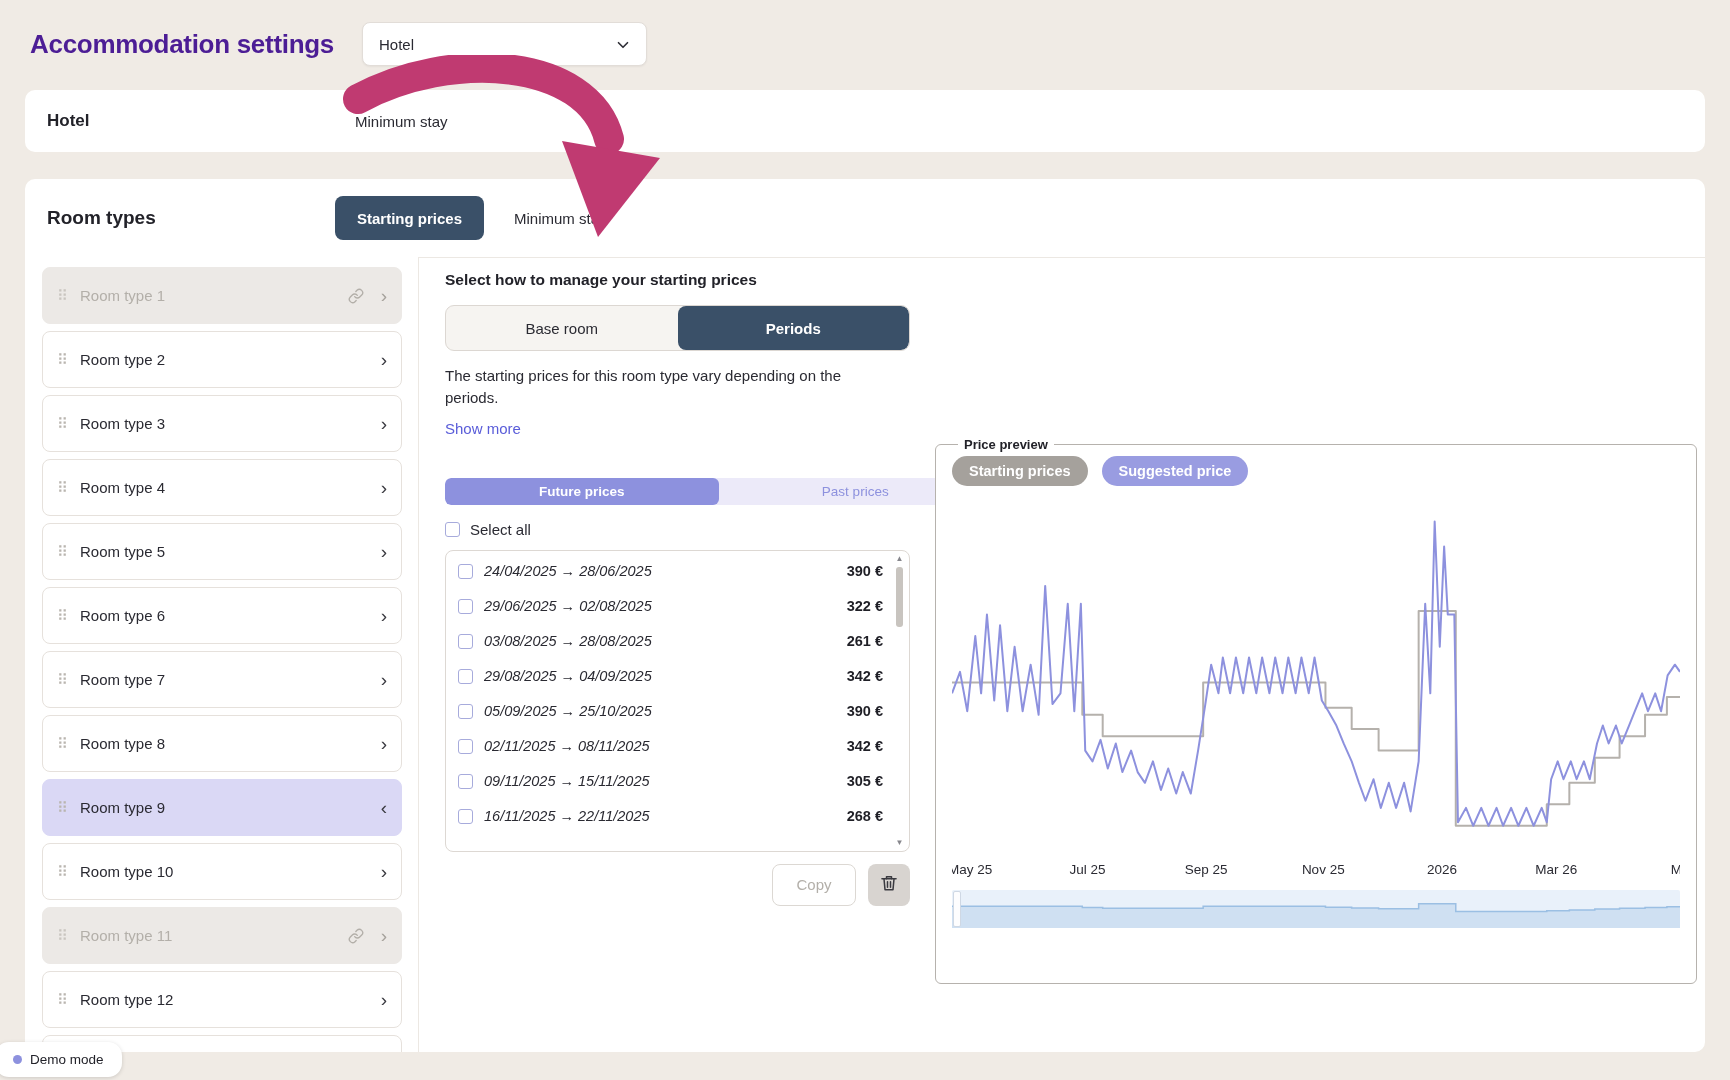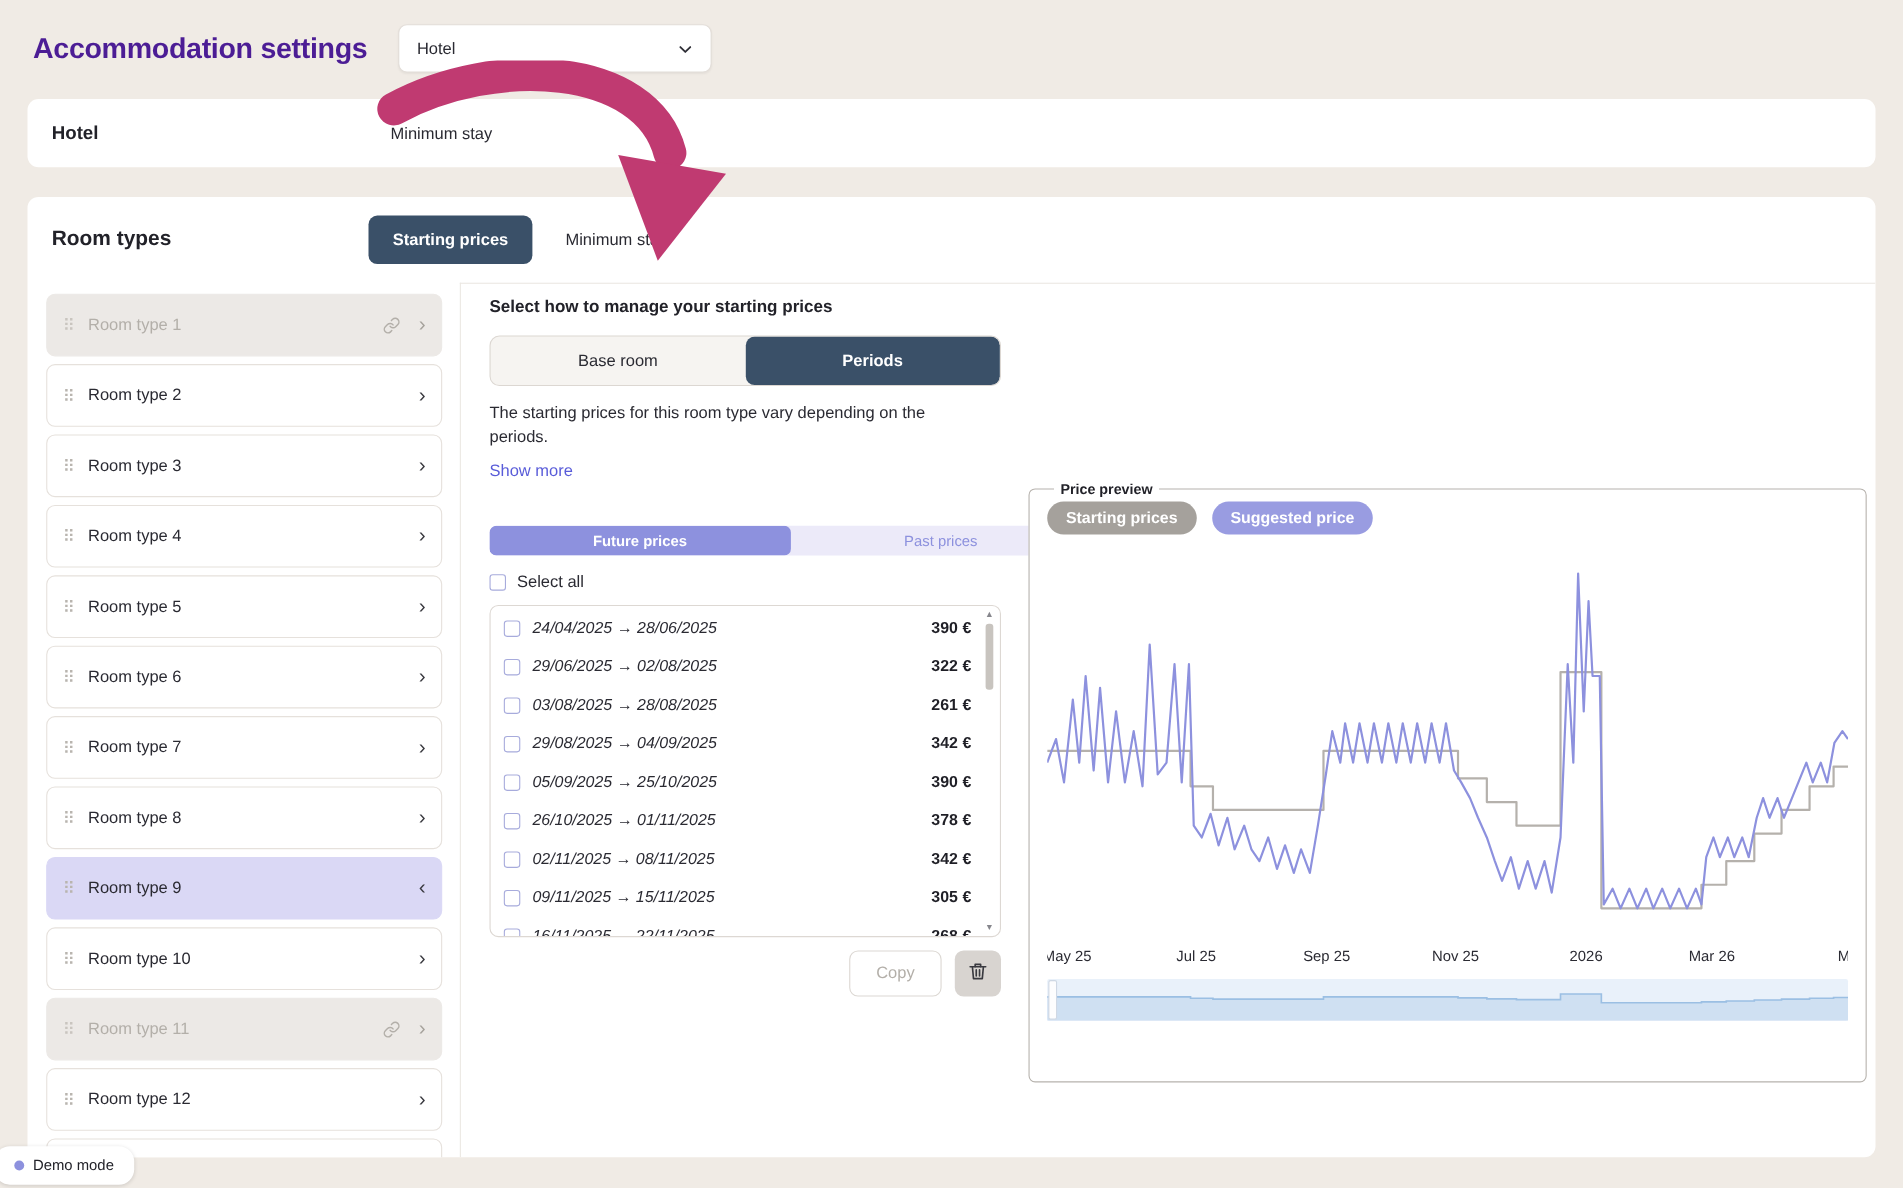--- a/index.html
+++ b/index.html
@@ -275,25 +275,20 @@
     <span class="period-range">29/08/2025 → 04/09/2025</span>
     <span class="period-price">342 €</span>
   </div>
               <div class="period-row">
     <span class="checkbox"></span>
     <span class="period-range">05/09/2025 → 25/10/2025</span>
     <span class="period-price">390 €</span>
   </div>
               <div class="period-row">
     <span class="checkbox"></span>
-    <span class="period-range">26/10/2025 → 01/11/2025</span>
-    <span class="period-price">378 €</span>
-  </div>
-              <div class="period-row">
-    <span class="checkbox"></span>
     <span class="period-range">02/11/2025 → 08/11/2025</span>
     <span class="period-price">342 €</span>
   </div>
               <div class="period-row">
     <span class="checkbox"></span>
     <span class="period-range">09/11/2025 → 15/11/2025</span>
     <span class="period-price">305 €</span>
   </div>
               <div class="period-row">
     <span class="checkbox"></span>

